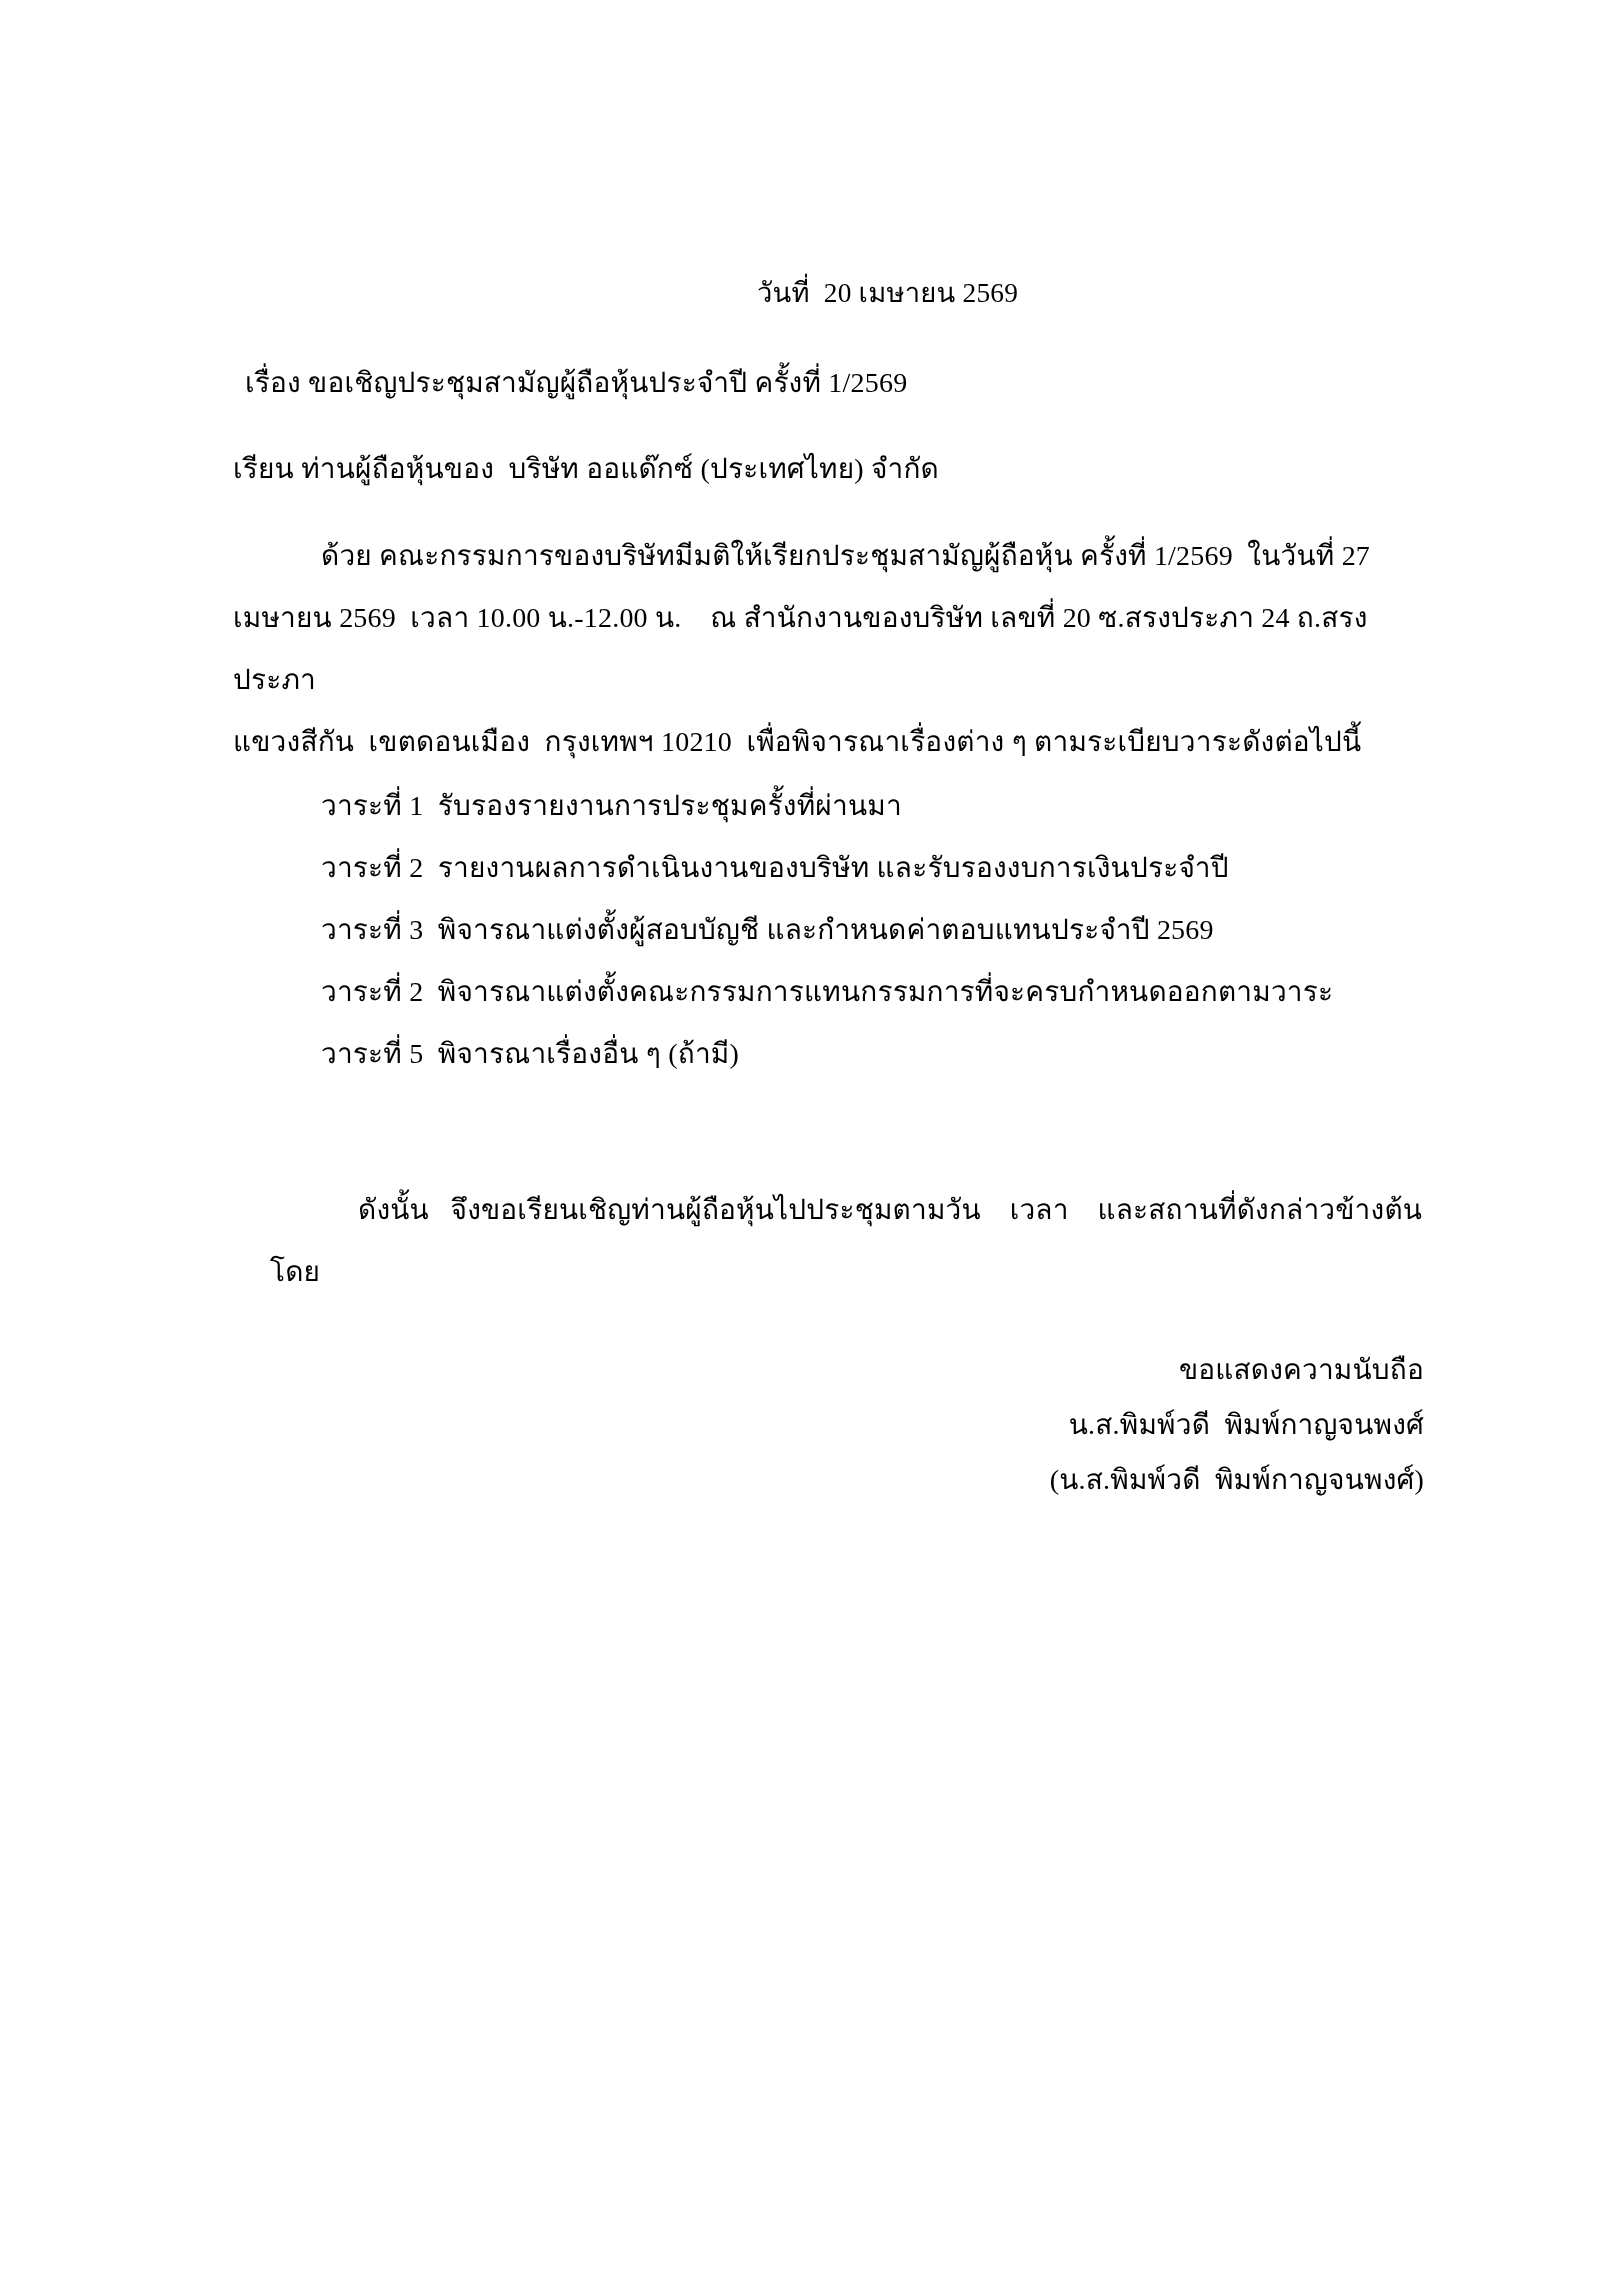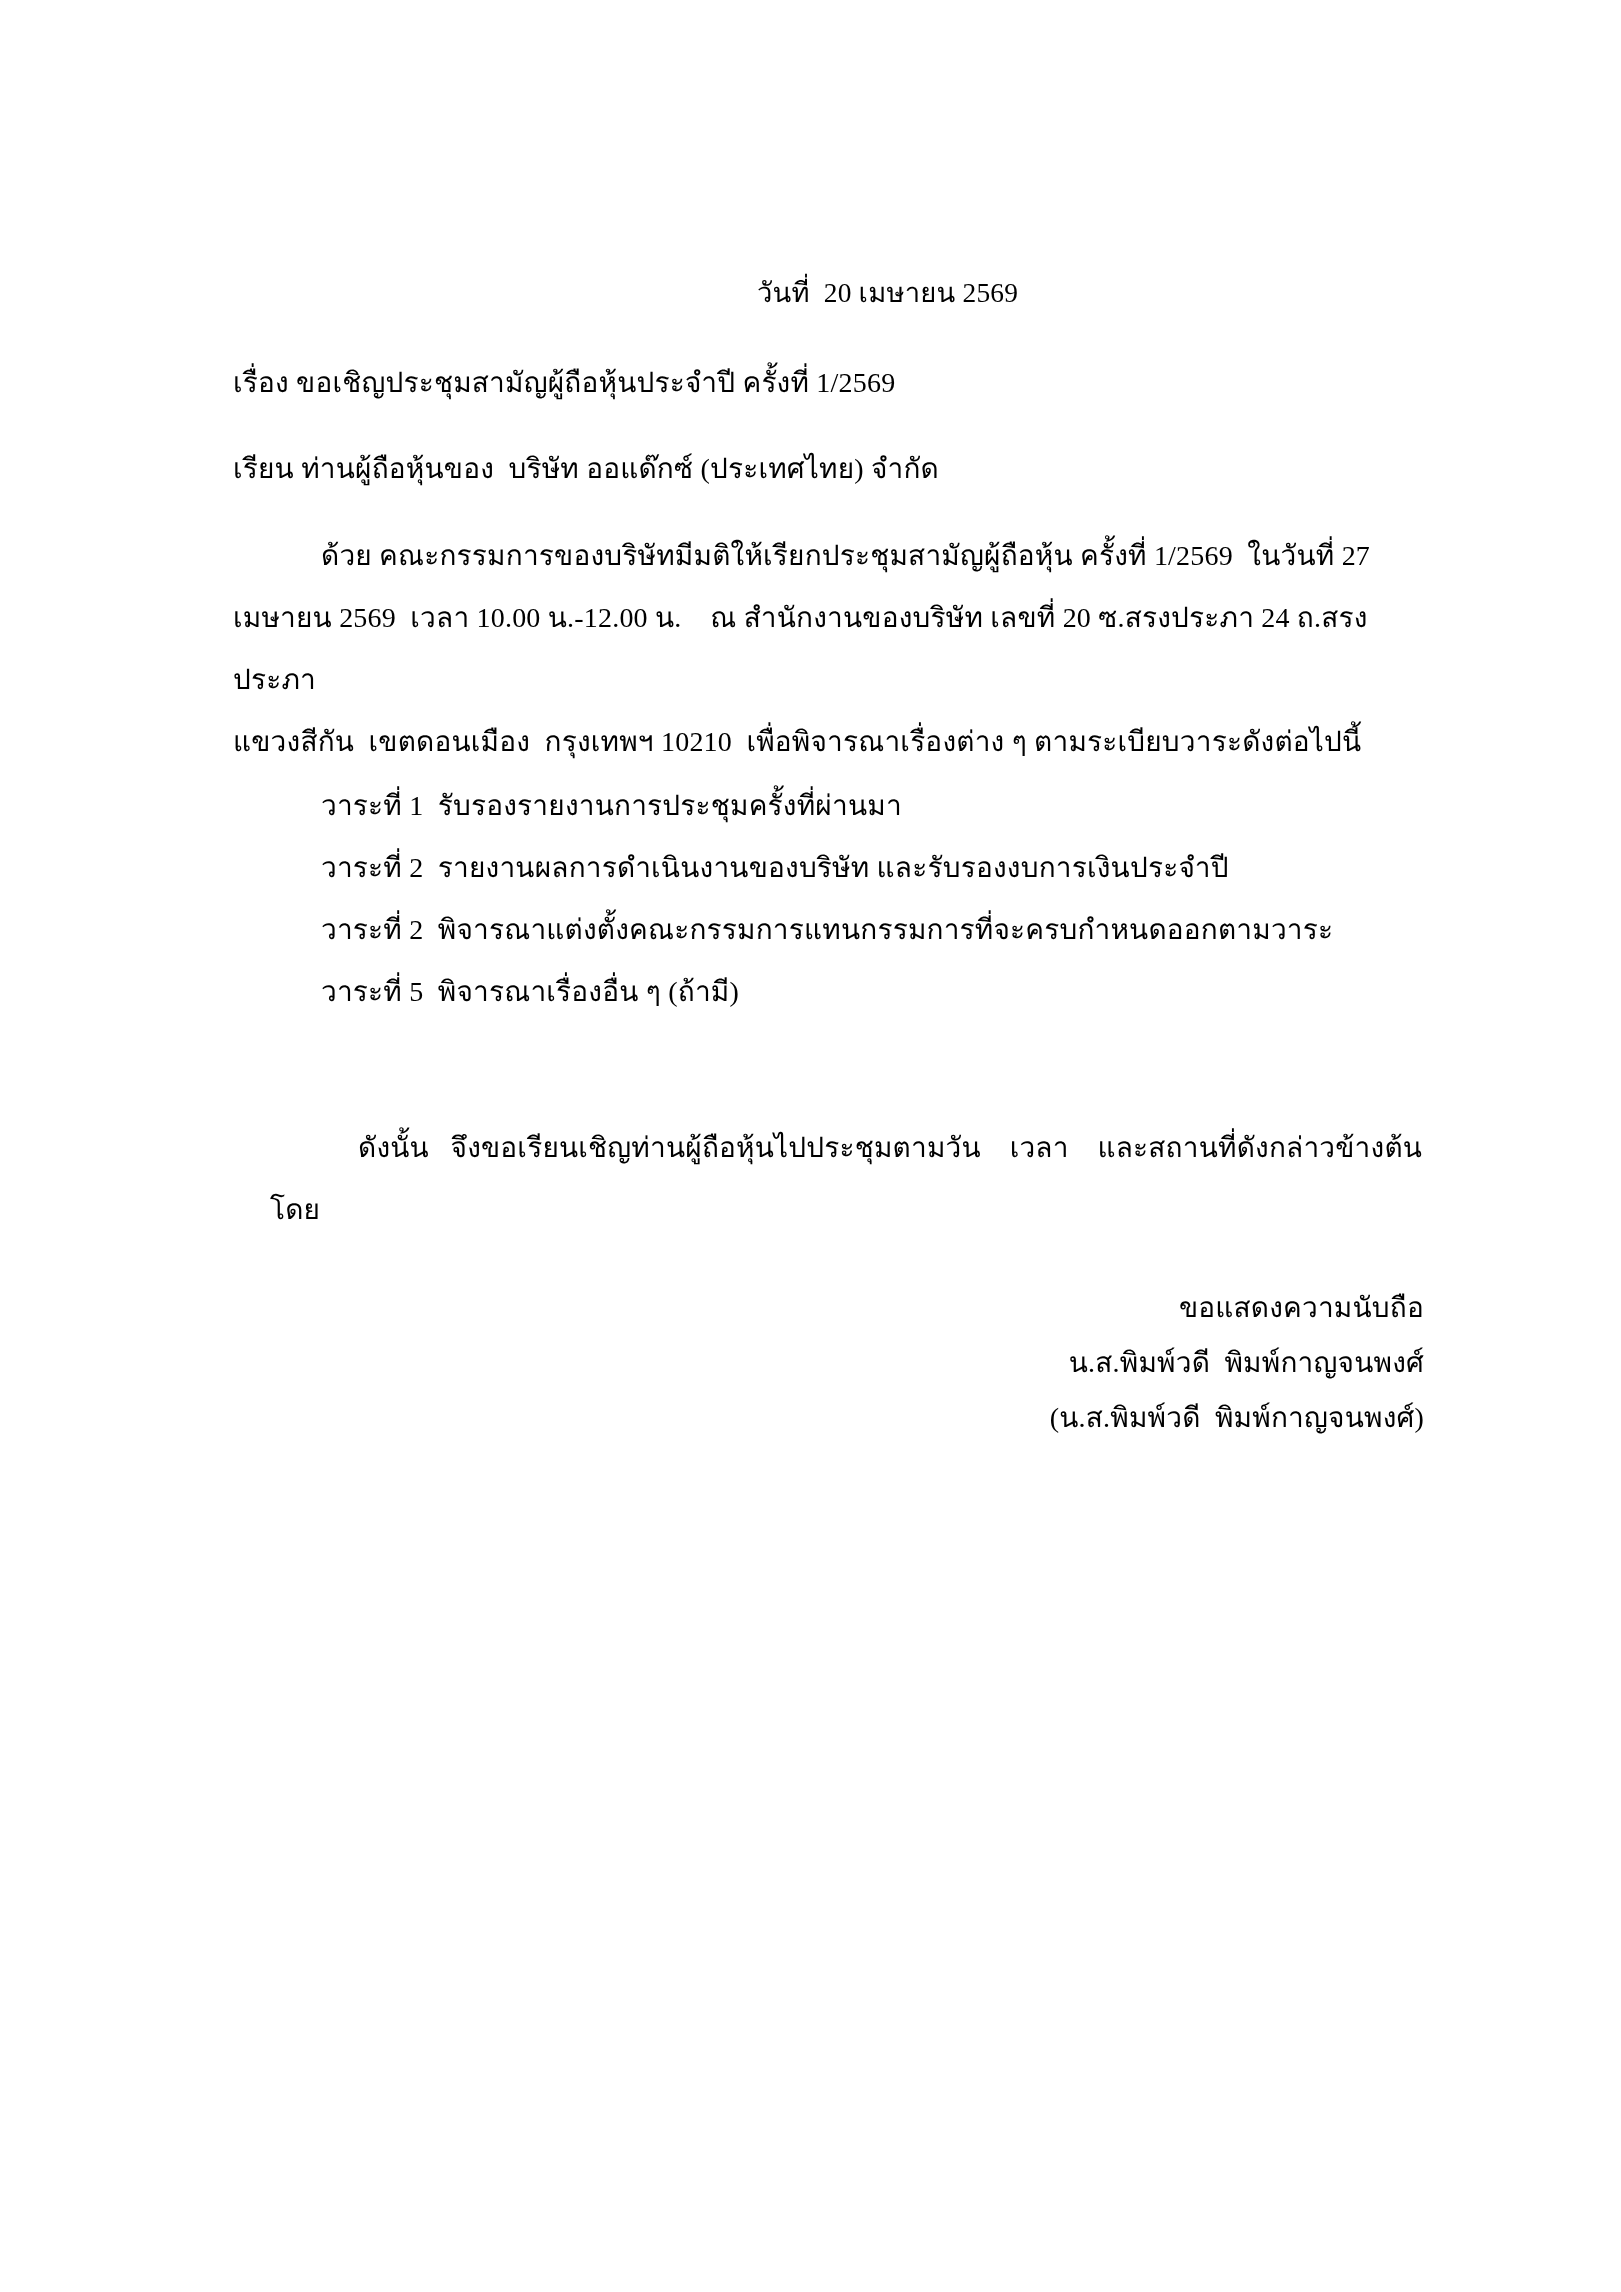--- a/index.html
+++ b/index.html
@@ -37,20 +37,21 @@
   }
   .date-line {
     text-align: center;
     font-size: 27.4px;
     line-height: 39px;
     margin-bottom: 39px;
     padding-left: 118px;
   }
   .subject-line {
     margin-bottom: 23.5px;
+    margin-left: 12px;
   }
   .salutation-line {
     margin-bottom: 25.5px;
   }
   .body-block {
     margin-bottom: 2px;
   }
   .body-block .line:first-child {
     text-indent: 88px;
   }
@@ -91,20 +92,21 @@
 
     <div class="body-block">
       <div class="line">ด้วย คณะกรรมการของบริษัทมีมติให้เรียกประชุมสามัญผู้ถือหุ้น ครั้งที่ 1/2569  ในวันที่ 27</div>
       <div class="line">เมษายน 2569  เวลา 10.00 น.-12.00 น.    ณ สำนักงานของบริษัท เลขที่ 20 ซ.สรงประภา 24 ถ.สรงประภา</div>
       <div class="line">แขวงสีกัน  เขตดอนเมือง  กรุงเทพฯ 10210  เพื่อพิจารณาเรื่องต่าง ๆ ตามระเบียบวาระดังต่อไปนี้</div>
     </div>
 
     <div class="agenda">
       <div class="line">วาระที่ 1  รับรองรายงานการประชุมครั้งที่ผ่านมา</div>
       <div class="line">วาระที่ 2  รายงานผลการดำเนินงานของบริษัท และรับรองงบการเงินประจำปี</div>
+      <div class="line">วาระที่ 3  พิจารณาแต่งตั้งผู้สอบบัญชี และกำหนดค่าตอบแทนประจำปี 2569</div>
       <div class="line">วาระที่ 2  พิจารณาแต่งตั้งคณะกรรมการแทนกรรมการที่จะครบกำหนดออกตามวาระ</div>
       <div class="line">วาระที่ 5  พิจารณาเรื่องอื่น ๆ (ถ้ามี)</div>
     </div>
 
     <div class="closing-block">
       <div class="line">ดังนั้น   จึงขอเรียนเชิญท่านผู้ถือหุ้นไปประชุมตามวัน    เวลา    และสถานที่ดังกล่าวข้างต้นโดย</div>
     </div>
 
     <div class="signature-block">
       <div class="line">ขอแสดงความนับถือ</div>

